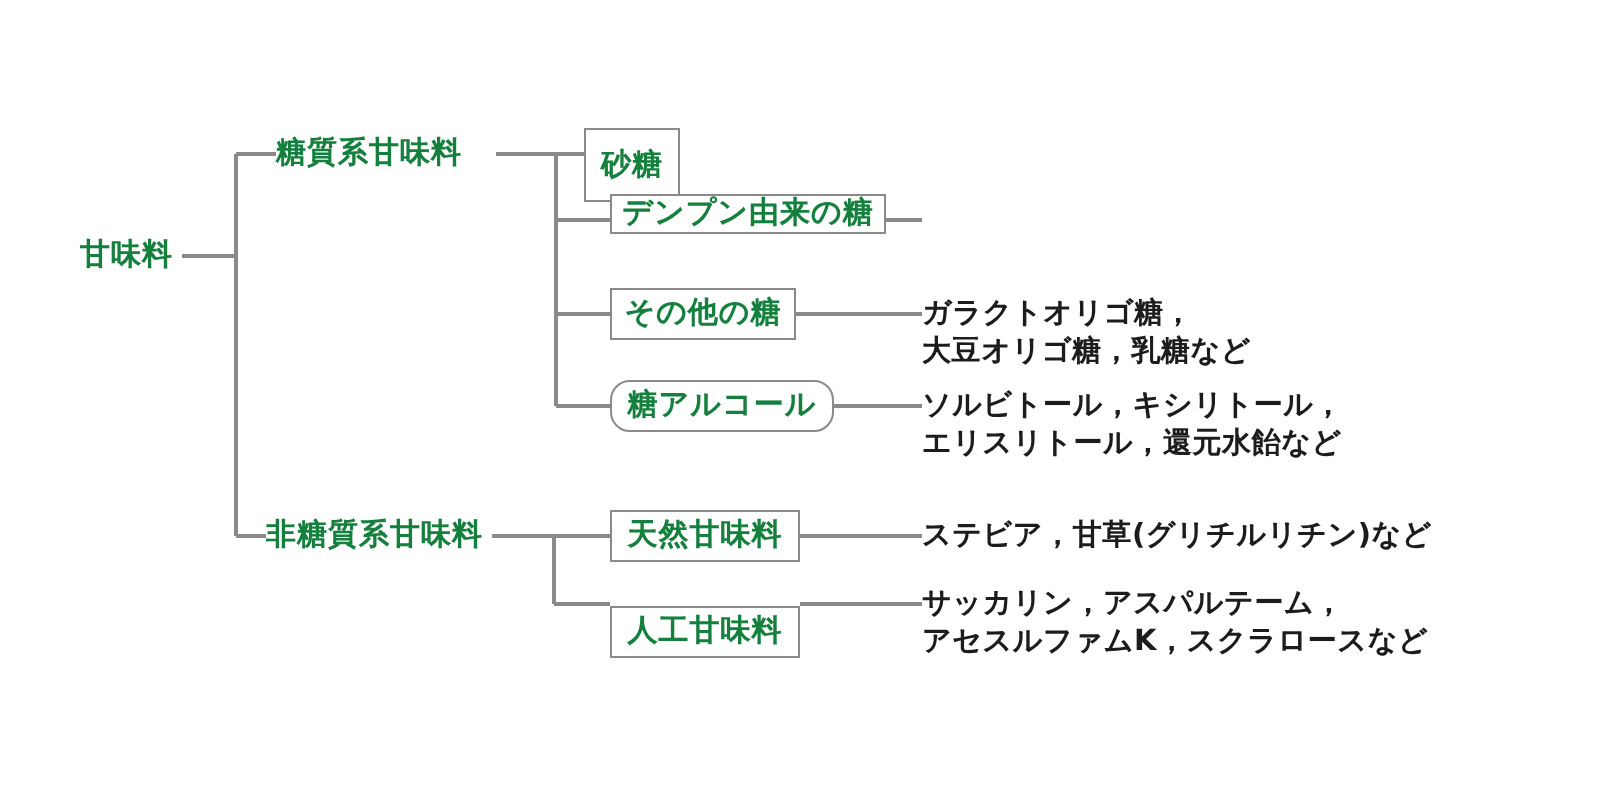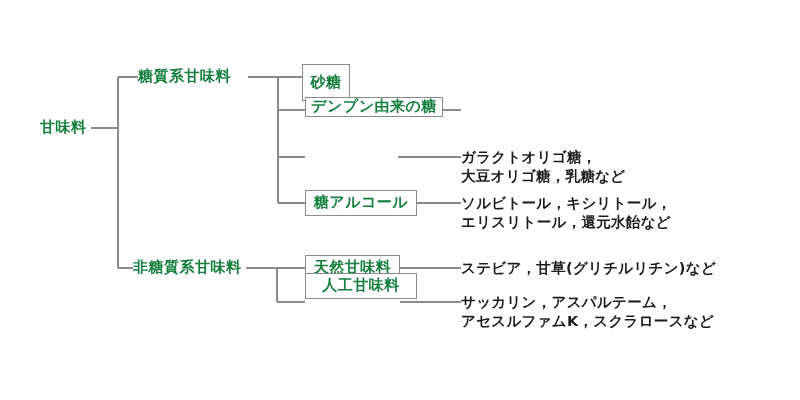--- a/index.html
+++ b/index.html
@@ -93,30 +93,31 @@
       <line x1="400" y1="302" x2="461" y2="302"></line>
     </g>
   </svg>
 
   <div class="node plain" style="left:40px; top:120px;">甘味料</div>
 
   <div class="node plain" style="left:138px; top:69px;">糖質系甘味料</div>
 
   <div class="node plain" style="left:133px; top:260px;">非糖質系甘味料</div>
 
-  <div class="node boxed" style="left:302px; top:64px; width:48px; height:37px;">砂糖</div>
+  <div class="node boxed" style="left:292px; top:64px; width:48px; height:37px;">砂糖</div>
 
   <div class="node boxed" style="left:305px; top:97px; width:138px; height:20px;">デンプン由来の糖</div>
 
+  <div class="node boxed" style="left:305px; top:144px; width:93px; height:26px;">その他の糖</div>
 
-  <div class="node boxed" style="left:305px; top:190px; width:112px; height:26px;">糖アルコール</div>
+  <div class="node boxed" style="left:305px; top:190px; width:112px; height:26px;border-radius:10px;">糖アルコール</div>
 
   <div class="node boxed" style="left:305px; top:255px; width:95px; height:26px;">天然甘味料</div>
 
-  <div class="node boxed" style="left:305px; top:273px; width:112px; height:26px;">人工甘味料</div>
+  <div class="node boxed" style="left:305px; top:303px; width:95px; height:26px;">人工甘味料</div>
 
 
   <div class="examples" style="left:461px; top:148px;">ガラクトオリゴ糖，
 大豆オリゴ糖，乳糖など</div>
 
   <div class="examples" style="left:461px; top:194px;">ソルビトール，キシリトール，
 エリスリトール，還元水飴など</div>
 
   <div class="examples" style="left:461px; top:259px;">ステビア，甘草(グリチルリチン)など</div>
 

